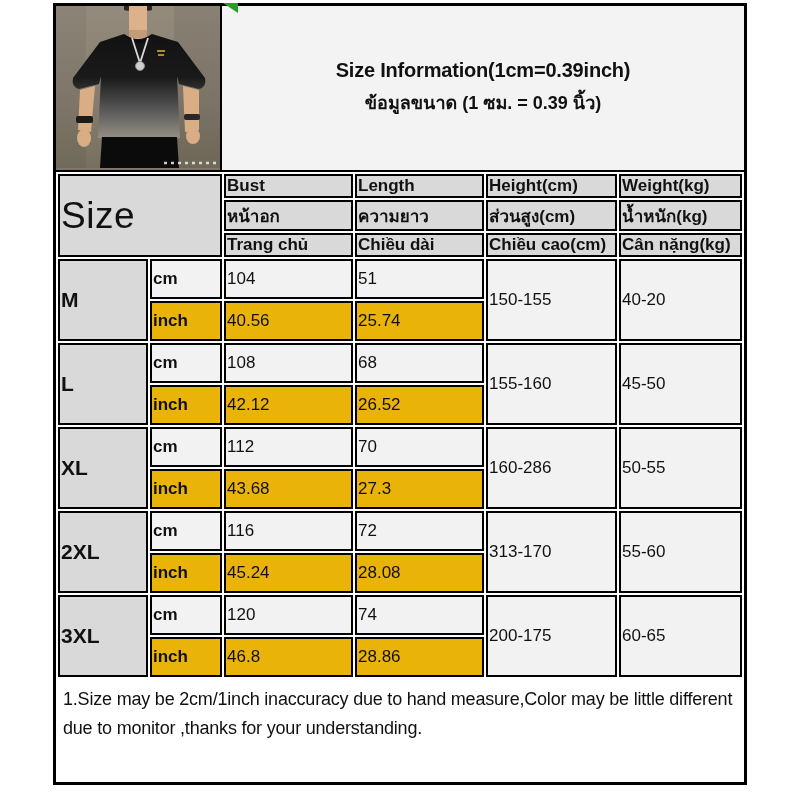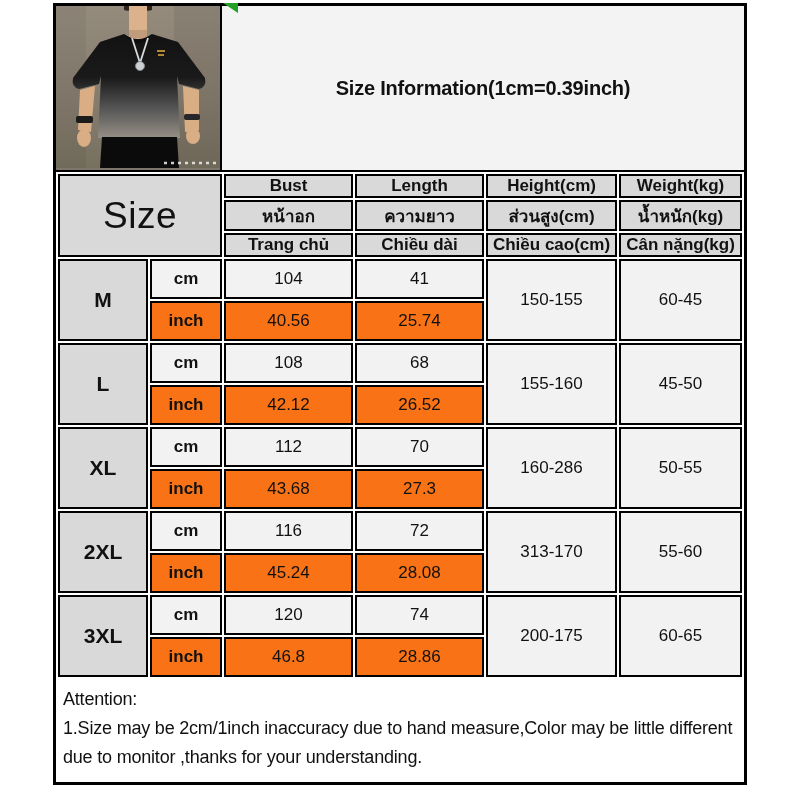--- a/index.html
+++ b/index.html
@@ -28,30 +28,30 @@
   .green-marker {
     position:absolute; left:167px; top:-3px; width:0; height:0;
     border-top:10px solid #23a127; border-left:15px solid transparent; z-index:5;
   }
   
   table.size-table {
     width:100%; table-layout:fixed; border-collapse:separate; border-spacing:2px;
     background:#fff;
   }
   table.size-table td {
-    border:2px solid #000; text-align:center; vertical-align:middle;
+    border:2px solid #000; text-align:left; vertical-align:middle;
     overflow:hidden; white-space:nowrap; padding:0 1px; box-sizing:border-box;
   }
   td.hdr { background:#d9d9d9; font-weight:700; font-size:17px; height:23px; }
   td.size-corner { background:#d9d9d9; font-weight:400; font-size:37px; letter-spacing:0.5px; }
   td.size-label { background:#d9d9d9; font-weight:700; font-size:21px; }
   td.unit { font-weight:700; font-size:17px; height:40px; }
   td.num { font-weight:400; font-size:17px; height:30px; }
   td.stripe { background:#f2f2f2; }
-  td.white { background:#f97316; }
+  td.white { background:#eab308; }
   
   .attention {
     padding:6px 8px 0 7px; font-size:18px; line-height:29px; background:#fff;
     letter-spacing:-0.2px;
   }
 </style>
 </head>
 <body>
 
 <div class="sheet">
@@ -102,20 +102,21 @@
         <ellipse cx="28" cy="132" rx="7" ry="9" fill="#d9ae85"></ellipse>
         <ellipse cx="137" cy="130" rx="7" ry="8" fill="#d9ae85"></ellipse>
 
         <path d="M46,131 L121,131 L123,162 L44,162 Z" fill="#0b0b0b"></path>
 
         <line x1="108" y1="157" x2="164" y2="157" stroke="#efefef" stroke-width="2.5" stroke-dasharray="3 4" opacity="0.85"></line>
       </svg>
     </div>
     <div class="title-cell">
       <div class="title-en">Size Information(1cm=0.39inch)</div>
+      <div class="title-th">ข้อมูลขนาด (1 ซม. = 0.39 นิ้ว)</div>
     </div>
     <div class="green-marker"></div>
   </div>
 
   <table class="size-table">
     <colgroup>
       <col style="width:90px">
         <col style="width:72px">
         <col style="width:129px">
       <col style="width:129px">
@@ -141,23 +142,23 @@
         <td class="hdr">Trang chủ</td>
         <td class="hdr">Chiều dài</td>
         <td class="hdr">Chiều cao(cm)</td>
         <td class="hdr">Cân nặng(kg)</td>
       </tr>
 
       <tr>
         <td class="size-label" rowspan="2">M</td>
         <td class="unit stripe">cm</td>
         <td class="num stripe">104</td>
-        <td class="num stripe">41</td>
+        <td class="num stripe">51</td>
         <td class="num stripe" rowspan="2">150-155</td>
-        <td class="num stripe" rowspan="2">60-45</td>
+        <td class="num stripe" rowspan="2">40-20</td>
       </tr>
       <tr>
         <td class="unit white">inch</td>
         <td class="num white">40.56</td>
         <td class="num white">25.74</td>
       </tr>
 
       <tr>
         <td class="size-label" rowspan="2">L</td>
         <td class="unit stripe">cm</td>
@@ -210,17 +211,16 @@
       </tr>
       <tr>
         <td class="unit white">inch</td>
         <td class="num white">46.8</td>
         <td class="num white">28.86</td>
       </tr>
     </tbody>
   </table>
 
   <div class="attention">
-    <div>Attention:</div>
     <div>1.Size may be 2cm/1inch inaccuracy due to hand measure,Color may be little different due to monitor ,thanks for your understanding.</div>
   </div>
 
 </div>
 
 </body></html>

